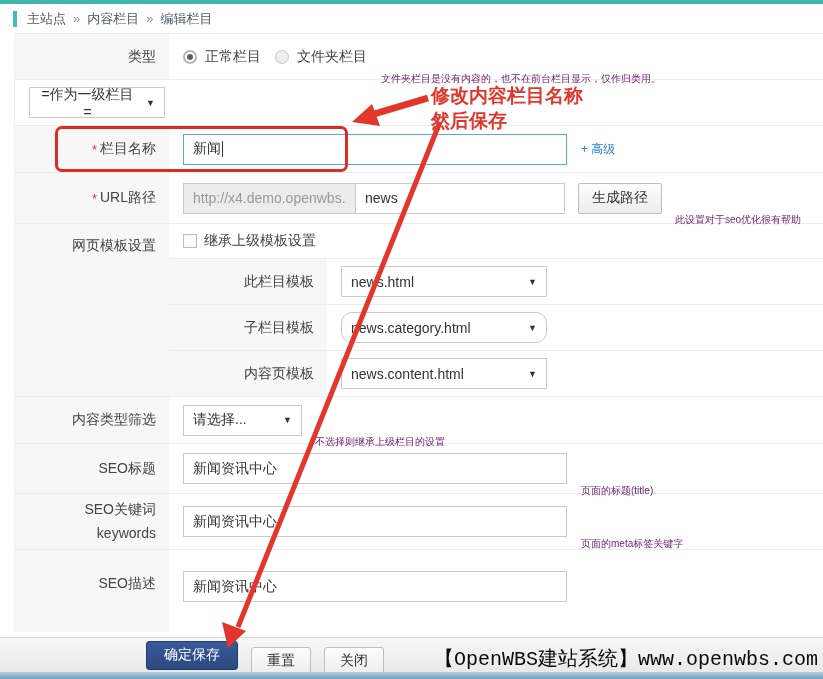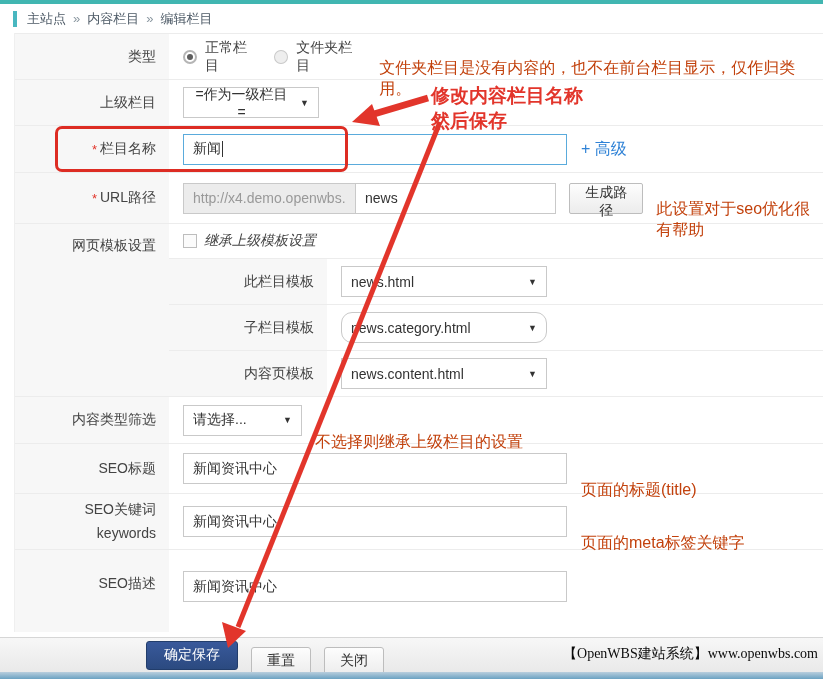--- a/index.html
+++ b/index.html
@@ -20,22 +20,22 @@
   .crumb-sep { color:#8a97a0; }
 
   
   .form { position:absolute; top:33px; left:14px; right:0; border-left:1px solid #efefef; }
   .row { display:flex; border-top:1px solid #ececec; align-items:center; }
   .row:last-child { border-bottom:none; }
   .label-cell { width:154px; align-self:stretch; background:#f7f7f7; display:flex;
     align-items:center; justify-content:flex-end; padding-right:13px; color:#444; text-align:right; }
   .field-cell { flex:1; display:flex; align-items:center; padding-left:14px; }
   .req { color:#e2352b; margin-right:3px; font-size:13px; }
-  .hint { color:#c2410c; font-size:16px;margin-top:44px; }
-  .link { color:#2f82d6; font-size:16px; cursor:pointer; text-decoration:none; }
+  .hint { color:#701a75; font-size:10px;margin-top:44px; }
+  .link { color:#2f82d6; font-size:12px; cursor:pointer; text-decoration:none; }
 
   
   .radio { width:14px; height:14px; border-radius:50%; display:inline-block; vertical-align:-2px; }
   .radio.on { border:2px solid #b5b5b5; background:#fff; position:relative; }
   .radio.on::after { content:""; position:absolute; inset:2px; border-radius:50%; background:#5e5e5e; }
   .radio.off { border:1px solid #c9c9c9; background:#eee; }
   .radio-group { display:flex; align-items:center; gap:8px; margin-right:14px; }
   .radio-group .rlabel { color:#444; }
 
   .sel { height:31px; background:#fff; border:1px solid #c9c9c9; display:flex; align-items:center;
@@ -50,40 +50,40 @@
   .btn-light { height:31px; background:linear-gradient(#fdfdfd,#ececec); border:1px solid #bdbdbd;
     border-radius:2px; padding:0 13px; color:#333; font-size:14px;
     font-family:"Liberation Sans","DejaVu Sans",sans-serif; cursor:pointer; }
 
   .checkbox { width:14px; height:14px; border:1px solid #bdbdbd; background:#fbfbfb; display:inline-block; margin-right:7px; }
 
   
   .row.tpl { align-items:stretch; }
   .row.tpl .label-cell { align-items:flex-start; padding-top:13px; }
   .tpl-wrap { flex:1; display:flex; flex-direction:column; padding-left:0; }
-  .tpl-check { height:34px; display:flex; align-items:center; padding-left:14px;font-style:italic; }
+  .tpl-check { height:34px; display:flex; align-items:center; padding-left:14px; }
   .sub-row { display:flex; border-top:1px solid #ececec; height:46px; align-items:center; }
   .sub-label { width:158px; align-self:stretch; background:#f7f7f7; display:flex; align-items:center;
     justify-content:flex-end; padding-right:13px; color:#444; }
   .sub-field { flex:1; padding-left:14px; display:flex; align-items:center; }
 
   .label-2line { display:flex; flex-direction:column; align-items:flex-end; line-height:1.65; }
 
   
   .bottom-bar { position:absolute; left:0; right:0; bottom:7px; height:35px;
     background:linear-gradient(#f7f7f7,#e9e9e9); border-top:1px solid #d6d6d6; display:flex;
     align-items:center; z-index:40; }
   .btn-save { height:29px; margin-left:146px; background:linear-gradient(#39599b,#2b4a80);
     border:1px solid #223d6b; border-radius:3px; color:#fff; padding:0 17px; font-size:14px;
     font-family:Liberation Sans, sans-serif; cursor:pointer; }
   .btn-bar { height:29px; margin-left:13px; background:linear-gradient(#fdfdfd,#ececec);
     border:1px solid #bdbdbd; border-radius:3px; color:#333; padding:0 15px; font-size:14px;
     font-family:"Liberation Sans","DejaVu Sans",sans-serif; cursor:pointer;margin-top:12px; }
-  .watermark { position:absolute; right:5px; top:7px; font-family:Liberation Serif, serif;
-    font-size:14px; color:#0a0a0a; }
+  .watermark { position:absolute; right:5px; top:7px; font-family:Liberation Mono, monospace;
+    font-size:20px; color:#0a0a0a; }
   .bottom-strip { position:absolute; left:0; right:0; bottom:0; height:7px;
     background:linear-gradient(#b9cedd,#6ba2c2); z-index:41; }
 
   
   .anno-box { position:absolute; left:55px; top:126px; width:293px; height:46px;
     border:3px solid #dd2c23; border-radius:7px; z-index:55; pointer-events:none; }
   .anno-text { position:absolute; left:431px; top:83px; color:#e2352b; font-weight:bold;
     font-size:19px; line-height:25px; z-index:60; }
   .anno-svg { position:absolute; inset:0; z-index:58; pointer-events:none; }
 
@@ -118,21 +118,20 @@
         </span>
         <span class="radio-group">
           <span class="radio off"></span>
           <span class="rlabel">文件夹栏目</span>
         </span>
         <span class="hint">文件夹栏目是没有内容的，也不在前台栏目显示，仅作归类用。</span>
       </div>
     </div>
 
     <div class="row" style="height:46px;">
-      <div class="label-cell">上级栏目</div>
       <div class="field-cell">
         <div class="sel" style="width:136px;">
           <span>=作为一级栏目=</span>
           <span class="caret">▼</span>
         </div>
       </div>
     </div>
 
     <div class="row" style="height:47px;">
       <div class="label-cell">

